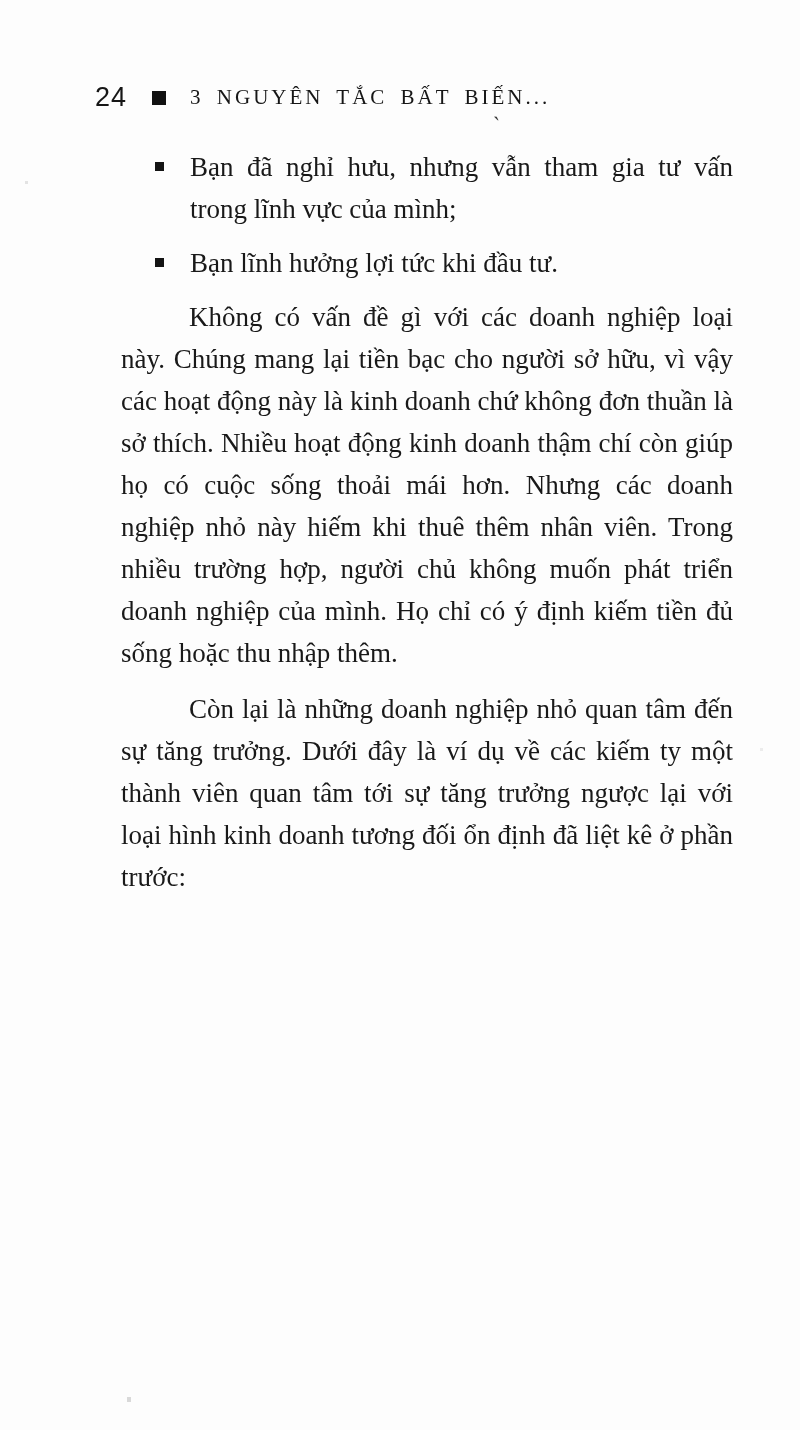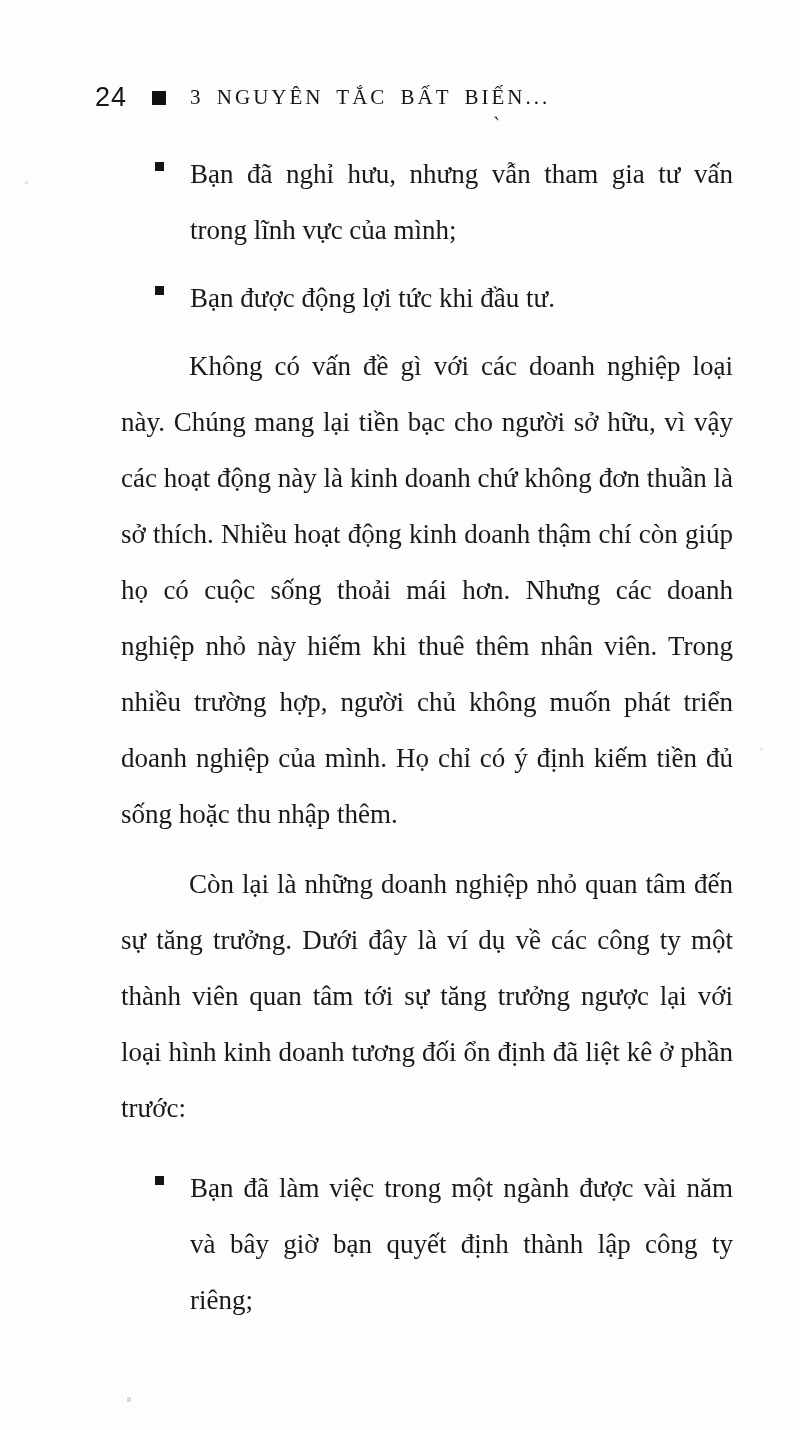--- a/index.html
+++ b/index.html
@@ -48,21 +48,21 @@
     white-space: nowrap;
   }
 
   
   .body-column {
     position: absolute;
     top: 146px;
     left: 85px;
     width: 648px;
     font-size: 27px;
-    line-height: 56px;
+    line-height: 42px;
     color: #191919;
   }
 
   ul.bullet-list {
     list-style: none;
   }
   ul.bullet-list li {
     position: relative;
     margin-left: 70px;
     padding-left: 35px;
@@ -130,30 +130,24 @@
 
   <main class="body-column">
 
     <ul class="bullet-list top">
       <li>
         <span class="bullet-marker"></span>
         <span>Bạn đã nghỉ hưu, nhưng vẫn tham gia tư vấn trong lĩnh vực của mình;</span>
       </li>
       <li>
         <span class="bullet-marker"></span>
-        <span>Bạn được động lợi tức khi đầu tư.</span>
+        <span>Bạn lĩnh hưởng lợi tức khi đầu tư.</span>
       </li>
     </ul>
 
     <p class="body-paragraph">Không có vấn đề gì với các doanh nghiệp loại này. Chúng mang lại tiền bạc cho người sở hữu, vì vậy các hoạt động này là kinh doanh chứ không đơn thuần là sở thích. Nhiều hoạt động kinh doanh thậm chí còn giúp họ có cuộc sống thoải mái hơn. Nhưng các doanh nghiệp nhỏ này hiếm khi thuê thêm nhân viên. Trong nhiều trường hợp, người chủ không muốn phát triển doanh nghiệp của mình. Họ chỉ có ý định kiếm tiền đủ sống hoặc thu nhập thêm.</p>
 
-    <p class="body-paragraph">Còn lại là những doanh nghiệp nhỏ quan tâm đến sự tăng trưởng. Dưới đây là ví dụ về các công ty một thành viên quan tâm tới sự tăng trưởng ngược lại với loại hình kinh doanh tương đối ổn định đã liệt kê ở phần trước:</p>
+    <p class="body-paragraph">Còn lại là những doanh nghiệp nhỏ quan tâm đến sự tăng trưởng. Dưới đây là ví dụ về các kiếm ty một thành viên quan tâm tới sự tăng trưởng ngược lại với loại hình kinh doanh tương đối ổn định đã liệt kê ở phần trước:</p>
 
-    <ul class="bullet-list bottom">
-      <li>
-        <span class="bullet-marker"></span>
-        <span>Bạn đã làm việc trong một ngành được vài năm và bây giờ bạn quyết định thành lập công ty riêng;</span>
-      </li>
-    </ul>
 
   </main>
 
 </div>
 
 </body></html>

